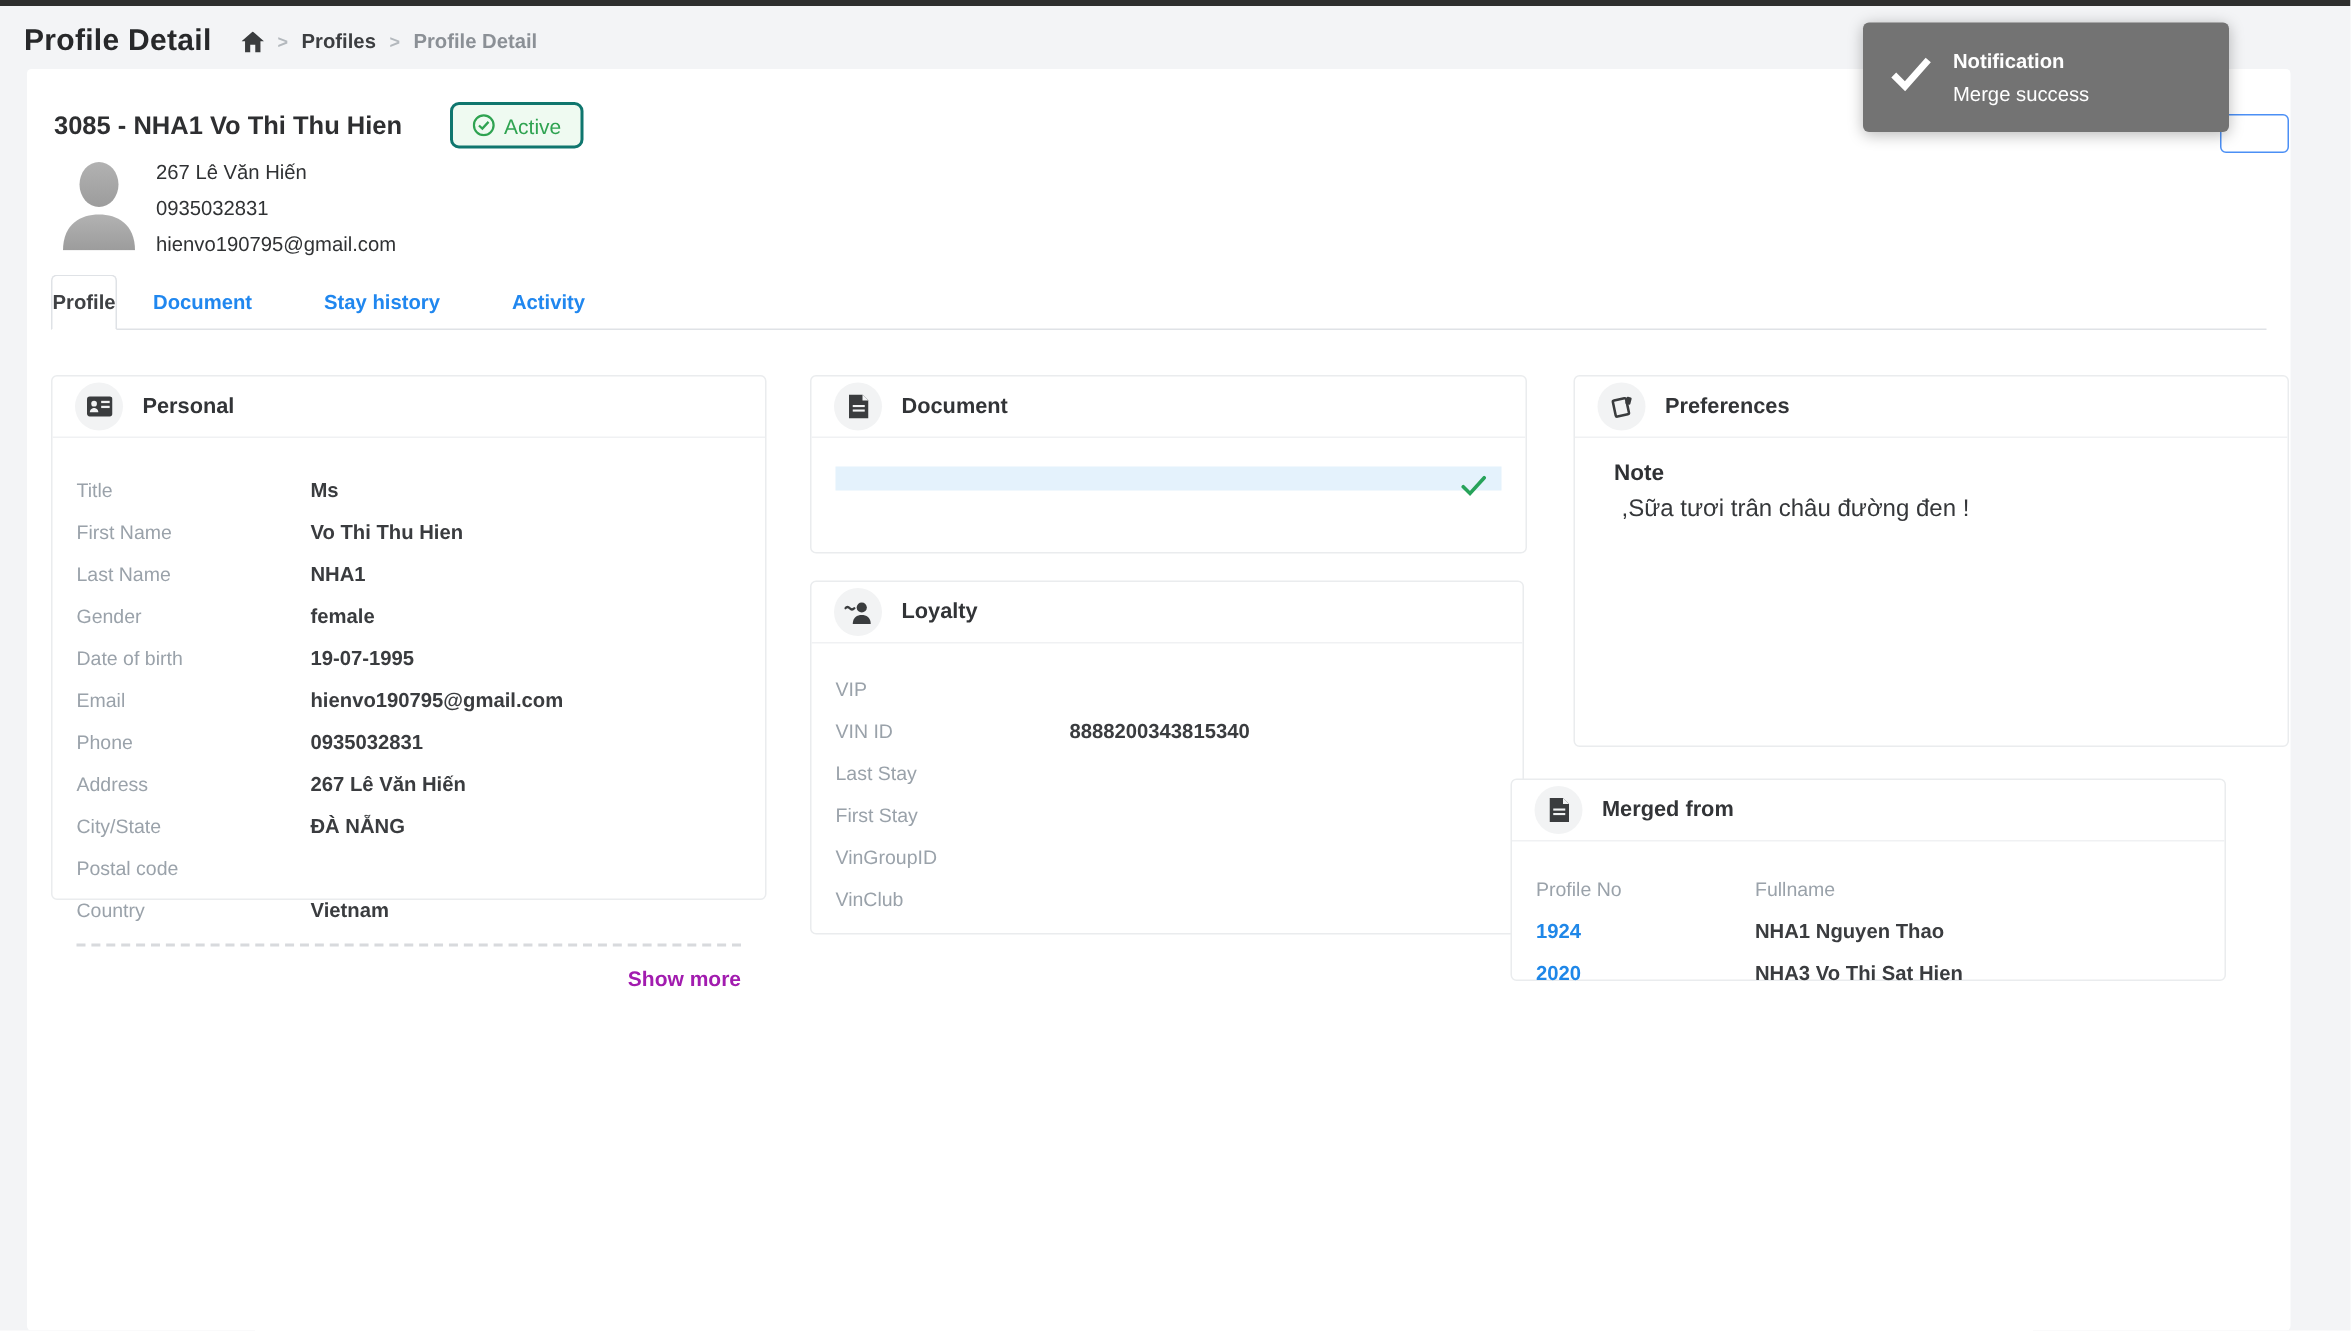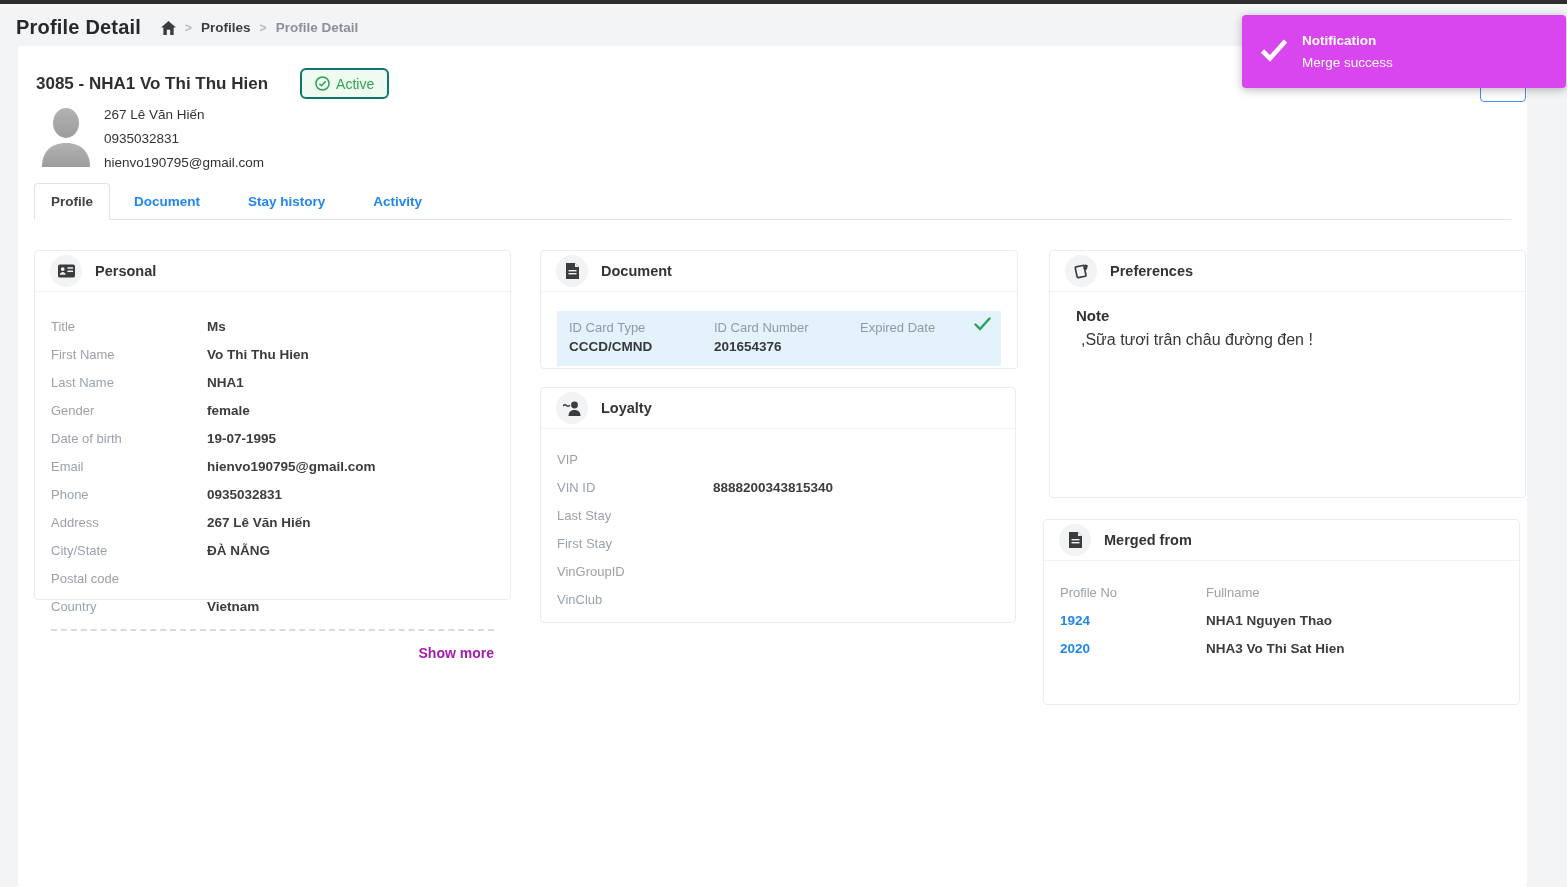--- a/index.html
+++ b/index.html
@@ -40,36 +40,36 @@
   .contact-block { position:absolute; left:86px; top:57px; font-size:13.5px; color:#303234; }
   .contact-block div { height:24px; line-height:24px; }
 
   
   .tabbar { position:absolute; left:16px; top:137px; right:16px; height:37px;
     display:flex; align-items:flex-end; border-bottom:1px solid #dfe2e6; }
   .tab { font-size:13.5px; padding:10px 24px; cursor:pointer; color:#2087ef; font-weight:700; }
   .tab.active {
     color:#3f4144; background:#fff; font-weight:700;
     border:1px solid #dfe2e6; border-bottom:1px solid #fff;
-    border-radius:4px 4px 0 0; margin-bottom:-1px; padding:10px 16px;
+    border-radius:4px 4px 0 0; margin-bottom:-1px; padding:10px 0;
   }
 
   
   .card { position:absolute; background:#fff; border:1px solid #eaecee; border-radius:4px; }
   .card-header { display:flex; align-items:center; gap:13px; padding:5px 15px; height:41px;
     border-bottom:1px solid #f0f1f3; }
   .icon-circle { width:32px; height:32px; border-radius:50%; background:#f2f3f4;
     display:flex; align-items:center; justify-content:center; flex:0 0 32px; }
   .card-title { font-size:14.5px; font-weight:700; color:#323437; }
 
   .card-personal { left:16px; top:204px; width:477px; height:350px; }
   .card-document { left:522px; top:204px; width:478px; height:119px; }
   .card-loyalty  { left:522px; top:341px; width:476px; height:236px; }
   .card-preferences { left:1031px; top:204px; width:477px; height:248px; }
-  .card-merged   { left:1025px; top:473px; width:477px; height:186px; }
+  .card-merged   { left:989px; top:473px; width:477px; height:135px; }
 
   .fields { padding:20px 16px 0 16px; }
   .field-row { display:grid; grid-template-columns:156px 1fr; align-items:center; height:28px; }
   .field-label { font-size:13px; color:#9aa2aa; }
   .field-value { font-size:13.5px; color:#3a3c3f; font-weight:700; }
 
   .dashed-sep { border-top:2px dashed #d8dadd; margin:9px 16px 0 16px; }
   .show-more { text-align:right; padding:13px 16px 0 0; }
   .show-more span { color:#a21caf; font-size:14px; font-weight:700; cursor:pointer; }
 
@@ -88,22 +88,22 @@
 
   
   .merged-body { padding:17px 16px 0 16px; }
   .merged-row { display:grid; grid-template-columns:146px 1fr; height:28px; align-items:center; }
   .merged-head { font-size:13px; color:#9aa2aa; }
   .merged-link { color:#1f87e8; font-size:13.5px; font-weight:700; cursor:pointer; }
   .merged-name { font-size:13.5px; color:#3a3c3f; font-weight:700; }
 
   
   .toast {
-    position:absolute; left:1242px; top:15px; width:324px; height:73px;
-    background:#d946ef; border-radius:4px; box-shadow:0 2px 10px rgba(0,0,0,.28);
+    position:absolute; left:1242px; top:15px; width:244px; height:73px;
+    background:#737373; border-radius:4px; box-shadow:0 2px 10px rgba(0,0,0,.28);
     display:flex; align-items:center; color:#fff; z-index:10; cursor:pointer;
   }
   .toast-check { margin:0 14px 0 18px; }
   .toast-title { font-size:13.5px; font-weight:700; margin-bottom:7px; }
   .toast-msg { font-size:13.5px; }
 
   
   .hidden-btn {
     position:absolute; left:1480px; top:76px; width:46px; height:26px;
     background:#fff; border:1px solid #4b8ff5; border-radius:4px; z-index:1; cursor:pointer;
@@ -240,28 +240,20 @@
             <path d="M0 0 H9 L13 4 V16 H0 Z" fill="#3a3c3e"></path>
             <path d="M9 0 L13 4 H9 Z" fill="#f2f3f4"></path>
             <rect x="2.5" y="7" width="8" height="1.4" fill="#f2f3f4"></rect>
             <rect x="2.5" y="10" width="8" height="1.4" fill="#f2f3f4"></rect>
           </svg>
       </span>
       <span class="card-title">Document</span>
     </div>
     <div class="doc-body">
       <div class="doc-row">
-        <div class="doc-grid">
-          <span class="doc-col-label">ID Card Type</span>
-          <span class="doc-col-label">ID Card Number</span>
-          <span class="doc-col-label">Expired Date</span>
-          <span class="doc-col-value">CCCD/CMND</span>
-          <span class="doc-col-value">201654376</span>
-          <span class="doc-col-value"></span>
-        </div>
         <span class="doc-check">
           <svg width="17" height="14" viewBox="0 0 17 14">
               <path d="M1.5 7.5 L6 12 L15.5 1.5" fill="none" stroke="#27a35a" stroke-width="2.4" stroke-linecap="round"></path>
             </svg>
         </span>
       </div>
     </div>
   </div>
 
   <div class="card card-loyalty">

